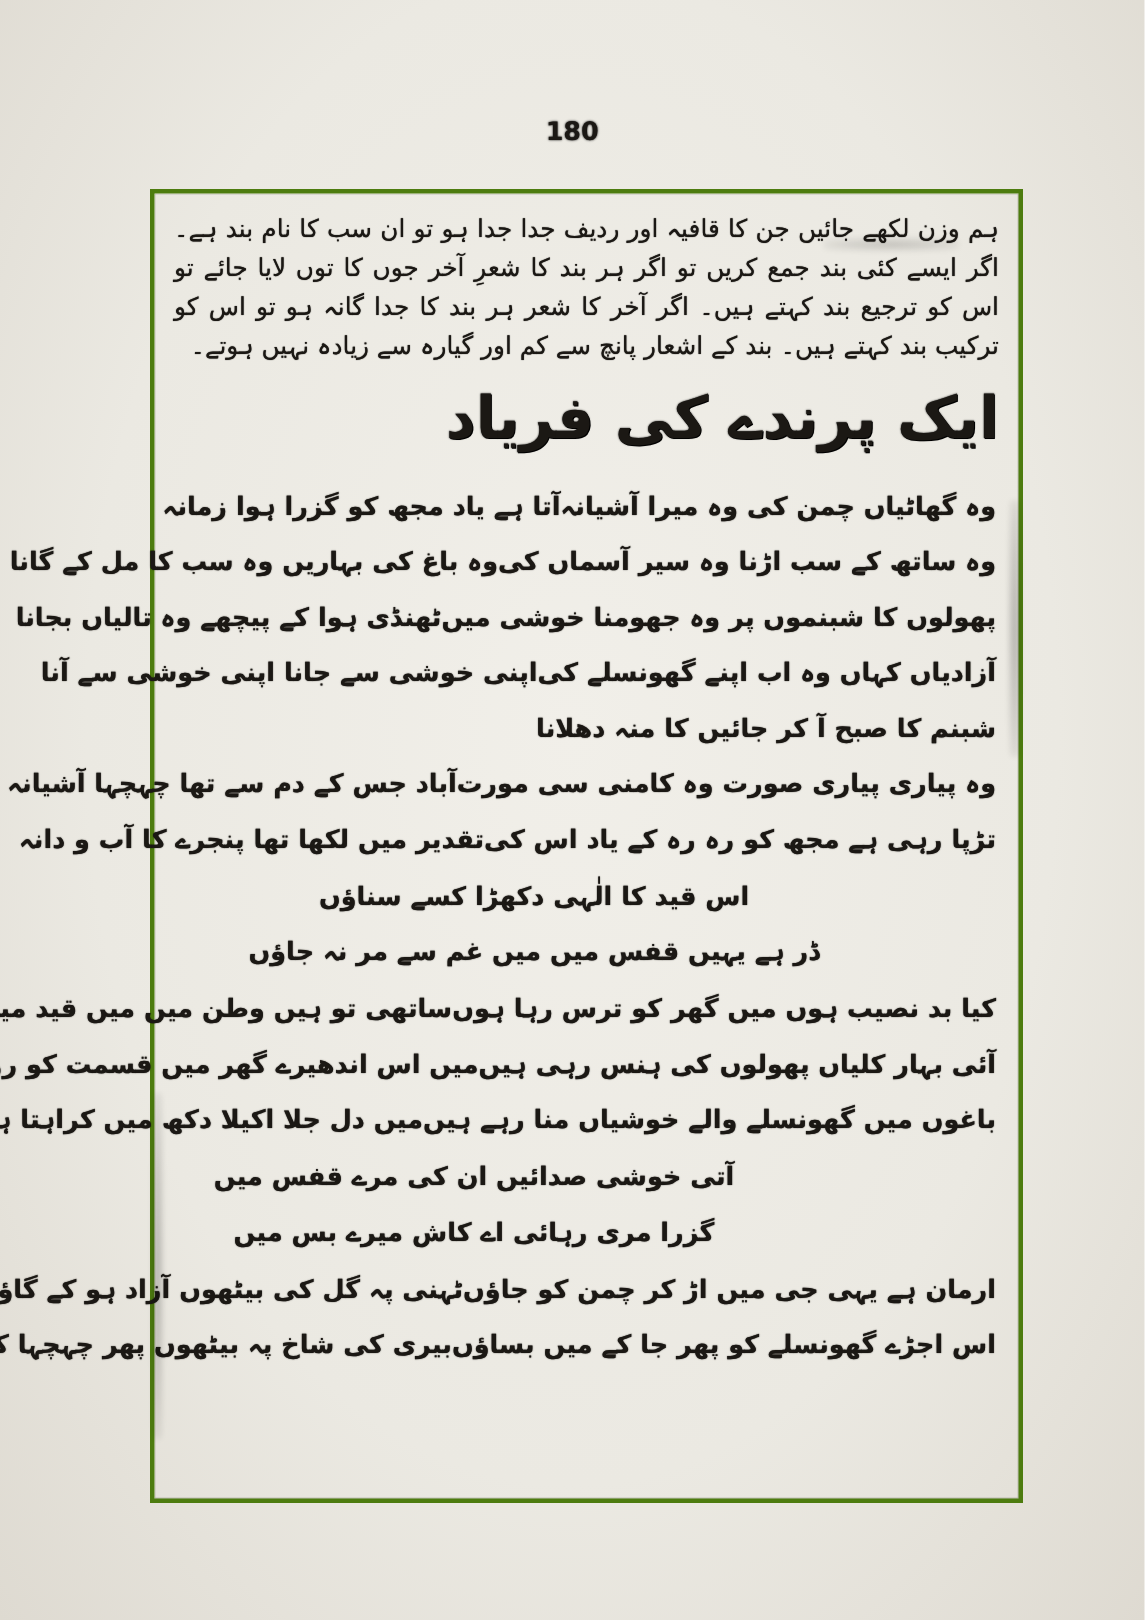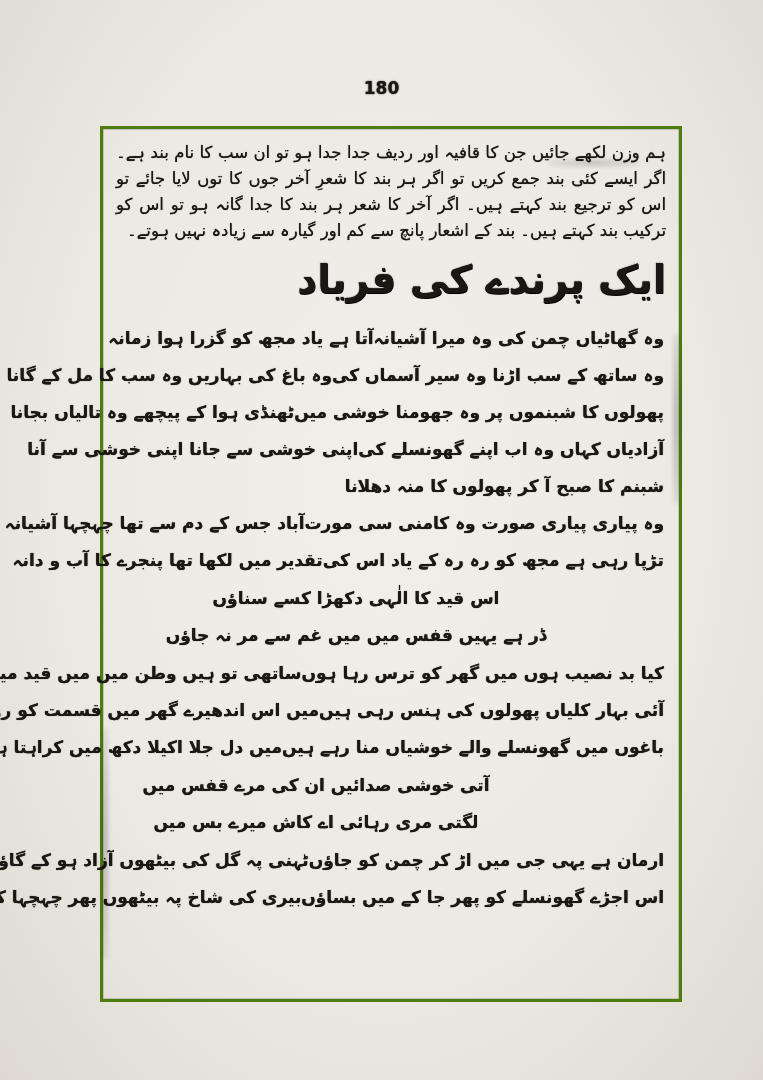--- a/index.html
+++ b/index.html
@@ -80,21 +80,21 @@
     </div>
     <div class="row">
       <span class="hemi">پھولوں کا شبنموں پر وہ جھومنا خوشی میں</span>
       <span class="hemi">ٹھنڈی ہوا کے پیچھے وہ تالیاں بجانا</span>
     </div>
     <div class="row">
       <span class="hemi">آزادیاں کہاں وہ اب اپنے گھونسلے کی</span>
       <span class="hemi">اپنی خوشی سے جانا اپنی خوشی سے آنا</span>
     </div>
     <div class="row">
-      <span class="hemi">شبنم کا صبح آ کر پھولوں کا منہ دھلانا</span>
+      <span class="hemi">شبنم کا صبح آ کر جائیں کا منہ دھلانا</span>
     </div>
     <div class="row">
       <span class="hemi">وہ پیاری پیاری صورت وہ کامنی سی مورت</span>
       <span class="hemi">آباد جس کے دم سے تھا چہچہا آشیانہ</span>
     </div>
     <div class="row">
       <span class="hemi">تڑپا رہی ہے مجھ کو رہ رہ کے یاد اس کی</span>
       <span class="hemi">تقدیر میں لکھا تھا پنجرے کا آب و دانہ</span>
     </div>
 
@@ -111,21 +111,21 @@
       <span class="hemi">آئی بہار کلیاں پھولوں کی ہنس رہی ہیں</span>
       <span class="hemi">میں اس اندھیرے گھر میں قسمت کو رو رہا ہوں</span>
     </div>
     <div class="row">
       <span class="hemi">باغوں میں گھونسلے والے خوشیاں منا رہے ہیں</span>
       <span class="hemi">میں دل جلا اکیلا دکھ میں کراہتا ہوں</span>
     </div>
 
     <div class="center-group shift-b">
       <div class="center-line">آتی خوشی صدائیں ان کی مرے قفس میں</div>
-      <div class="center-line">لگتی مری رہائی اے کاش میرے بس میں</div>
+      <div class="center-line">گزرا مری رہائی اے کاش میرے بس میں</div>
     </div>
 
     <div class="row">
       <span class="hemi">ارمان ہے یہی جی میں اڑ کر چمن کو جاؤں</span>
       <span class="hemi">ٹہنی پہ گل کی بیٹھوں آزاد ہو کے گاؤں</span>
     </div>
     <div class="row">
       <span class="hemi">اس اجڑے گھونسلے کو پھر جا کے میں بساؤں</span>
       <span class="hemi">بیری کی شاخ پہ بیٹھوں پھر چہچہا کے گاؤں</span>
     </div>

